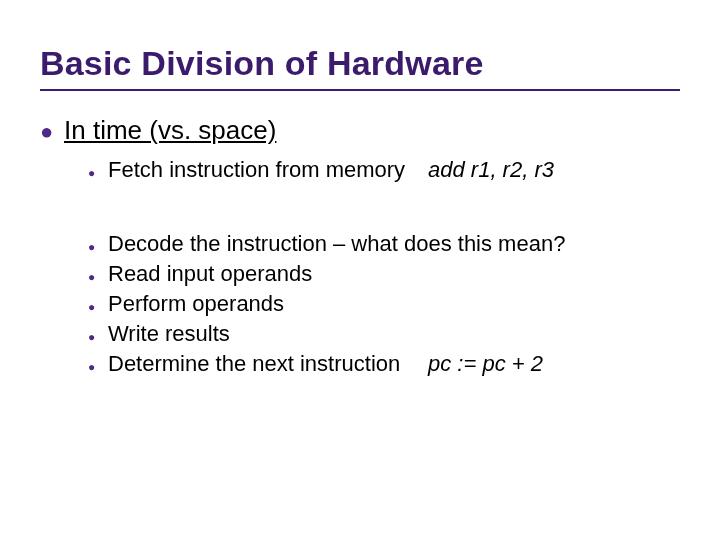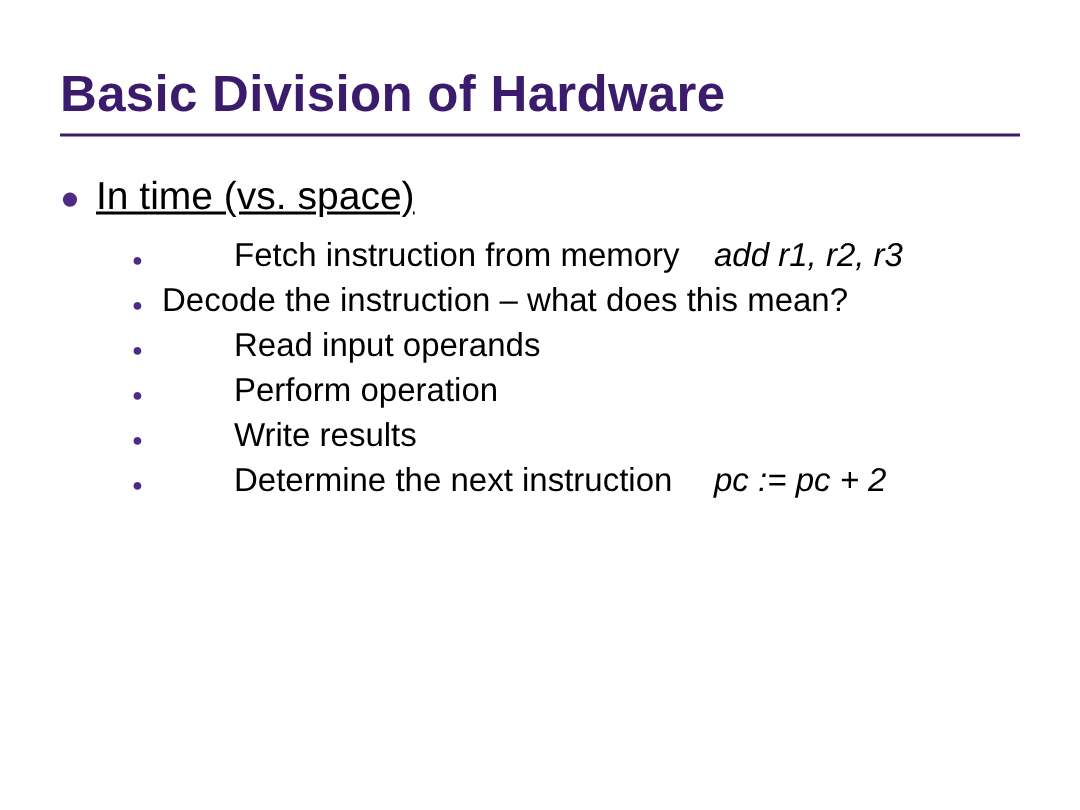--- a/index.html
+++ b/index.html
@@ -57,28 +57,28 @@
     margin-top: 6px;
   }
   .row {
     display: flex;
     align-items: baseline;
     font-size: 22px;
     line-height: 28px;
   }
   .left-col {
     flex: 0 0 320px;
-    margin-left: 48px;
   }
   .right-col {
     flex: 1 1 auto;
     font-style: italic;
   }
   .full {
     flex: 1 1 auto;
+    margin-top: 44px;
   }
 </style>
 </head>
 <body>
 
 <div class="slide">
   <h1 class="title">Basic Division of Hardware</h1>
   <hr class="rule">
 
   <div class="level1">
@@ -99,21 +99,21 @@
       <span class="full">Decode the instruction – what does this mean?</span>
     </div>
 
     <div class="row">
       <span class="bullet-small">●</span>
       <span class="left-col">Read input operands</span>
     </div>
 
     <div class="row">
       <span class="bullet-small">●</span>
-      <span class="left-col">Perform operation</span>
+      <span class="left-col">Perform operands</span>
     </div>
 
     <div class="row">
       <span class="bullet-small">●</span>
       <span class="left-col">Write results</span>
     </div>
 
     <div class="row">
       <span class="bullet-small">●</span>
       <span class="left-col">Determine the next instruction</span>

